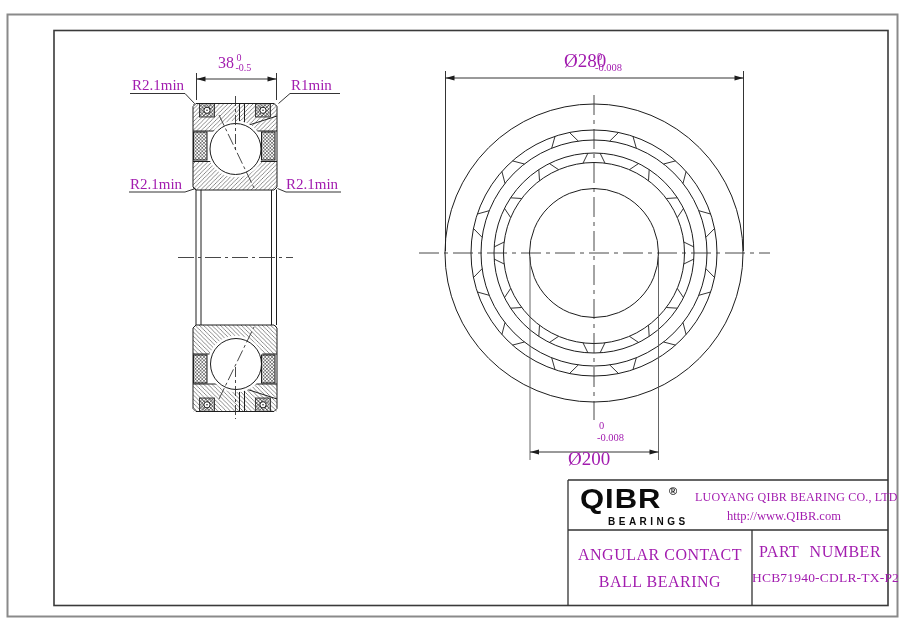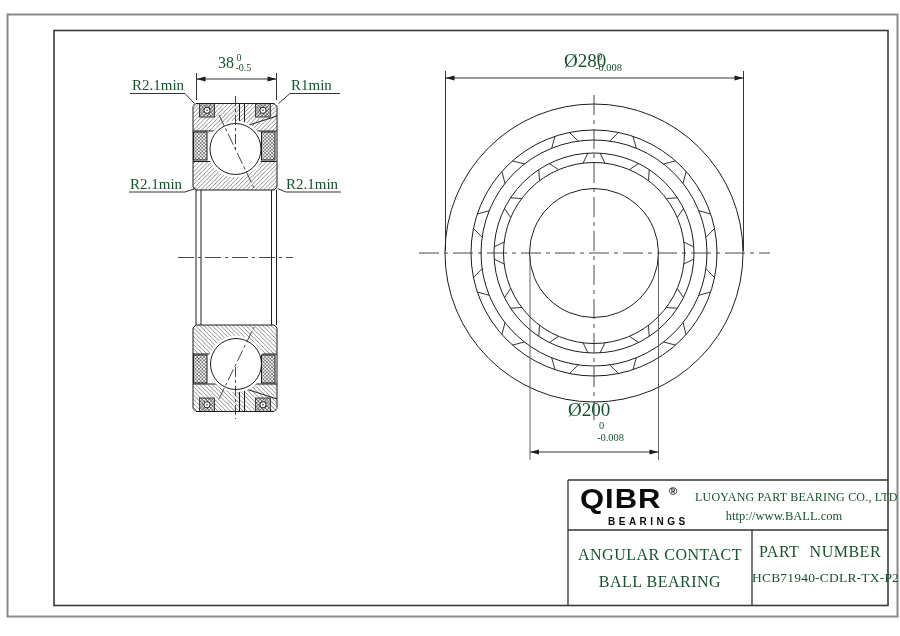--- a/index.html
+++ b/index.html
@@ -1,18 +1,18 @@
 <!DOCTYPE html>
 <html><head>
 <meta charset="utf-8">
 <style>
   html,body{margin:0;padding:0;background:#fff;width:900px;height:636px;overflow:hidden;}
   #stage{position:relative;width:900px;height:636px;background:#ffffff;font-family:"Liberation Serif",serif;color:#111;}
   #drawing-svg{position:absolute;left:0;top:0;}
-  .lbl{position:absolute;white-space:nowrap;color:#14532d;line-height:1;}
+  .lbl{position:absolute;white-space:nowrap;color:#a21caf;line-height:1;}
   .dim{font-size:15px;}
   .dimnum{font-size:16px;}
   .dia{font-size:19px;margin-left:8px;}
   .tol{font-size:10px;}
   .tol8{font-size:10.5px;}
   
   .tb-center{text-align:center;}
   .brand{font-family:"Liberation Sans",sans-serif;font-weight:bold;font-size:31px;letter-spacing:1px;color:#0b0b0b;transform:scaleY(.92);transform-origin:top left;}
   .brand-reg{font-family:"Liberation Sans",sans-serif;font-size:11px;font-weight:bold;color:#0b0b0b;}
   .brand-sub{font-family:"Liberation Sans",sans-serif;font-weight:bold;font-size:10px;letter-spacing:3.5px;color:#0b0b0b;}
@@ -198,29 +198,29 @@
 
   <span class="lbl dim" style="left:132px;top:78px;">R2.1min</span>
   <span class="lbl dim" style="left:291px;top:78px;">R1min</span>
   <span class="lbl dim" style="left:130px;top:177px;">R2.1min</span>
   <span class="lbl dim" style="left:286px;top:177px;">R2.1min</span>
 
   <span class="lbl dia" style="left:556px;top:51px;">Ø280</span>
   <span class="lbl tol8" style="left:597px;top:52px;">0</span>
   <span class="lbl tol8" style="left:595px;top:63px;">-0.008</span>
 
-  <span class="lbl dia" style="left:560px;top:400px;">Ø200</span>
+  <span class="lbl dia" style="left:560px;top:449px;">Ø200</span>
   <span class="lbl tol8" style="left:599px;top:421px;">0</span>
   <span class="lbl tol8" style="left:597px;top:432.5px;">-0.008</span>
 
   <span class="lbl brand" style="left:580px;top:484px;">QIBR</span>
   <span class="lbl brand-reg" style="left:669px;top:486px;">®</span>
   <span class="lbl brand-sub" style="left:591px;top:517px;margin-left:17px;">BEARINGS</span>
 
-  <span class="lbl company tb-center" style="left:695px;top:491px;width:190px;">LUOYANG PART BEARING CO., LTD</span>
-  <span class="lbl website tb-center" style="left:695px;top:510px;width:178px;">http://www.BALL.com</span>
+  <span class="lbl company tb-center" style="left:695px;top:491px;width:190px;">LUOYANG QIBR BEARING CO., LTD</span>
+  <span class="lbl website tb-center" style="left:695px;top:510px;width:178px;">http://www.QIBR.com</span>
 
   <span class="lbl prod tb-center" style="left:568px;top:574px;width:184px;">BALL BEARING</span>
   <span class="lbl prod tb-center" style="left:568px;top:547px;width:184px;">ANGULAR CONTACT</span>
 
   <span class="lbl pn-label tb-center" style="left:752px;top:544px;width:136px;">PART NUMBER</span>
   <span class="lbl pn-value tb-center" style="left:752px;top:571px;width:142px;">HCB71940-CDLR-TX-P2</span>
 </div>
 
 </body></html>

